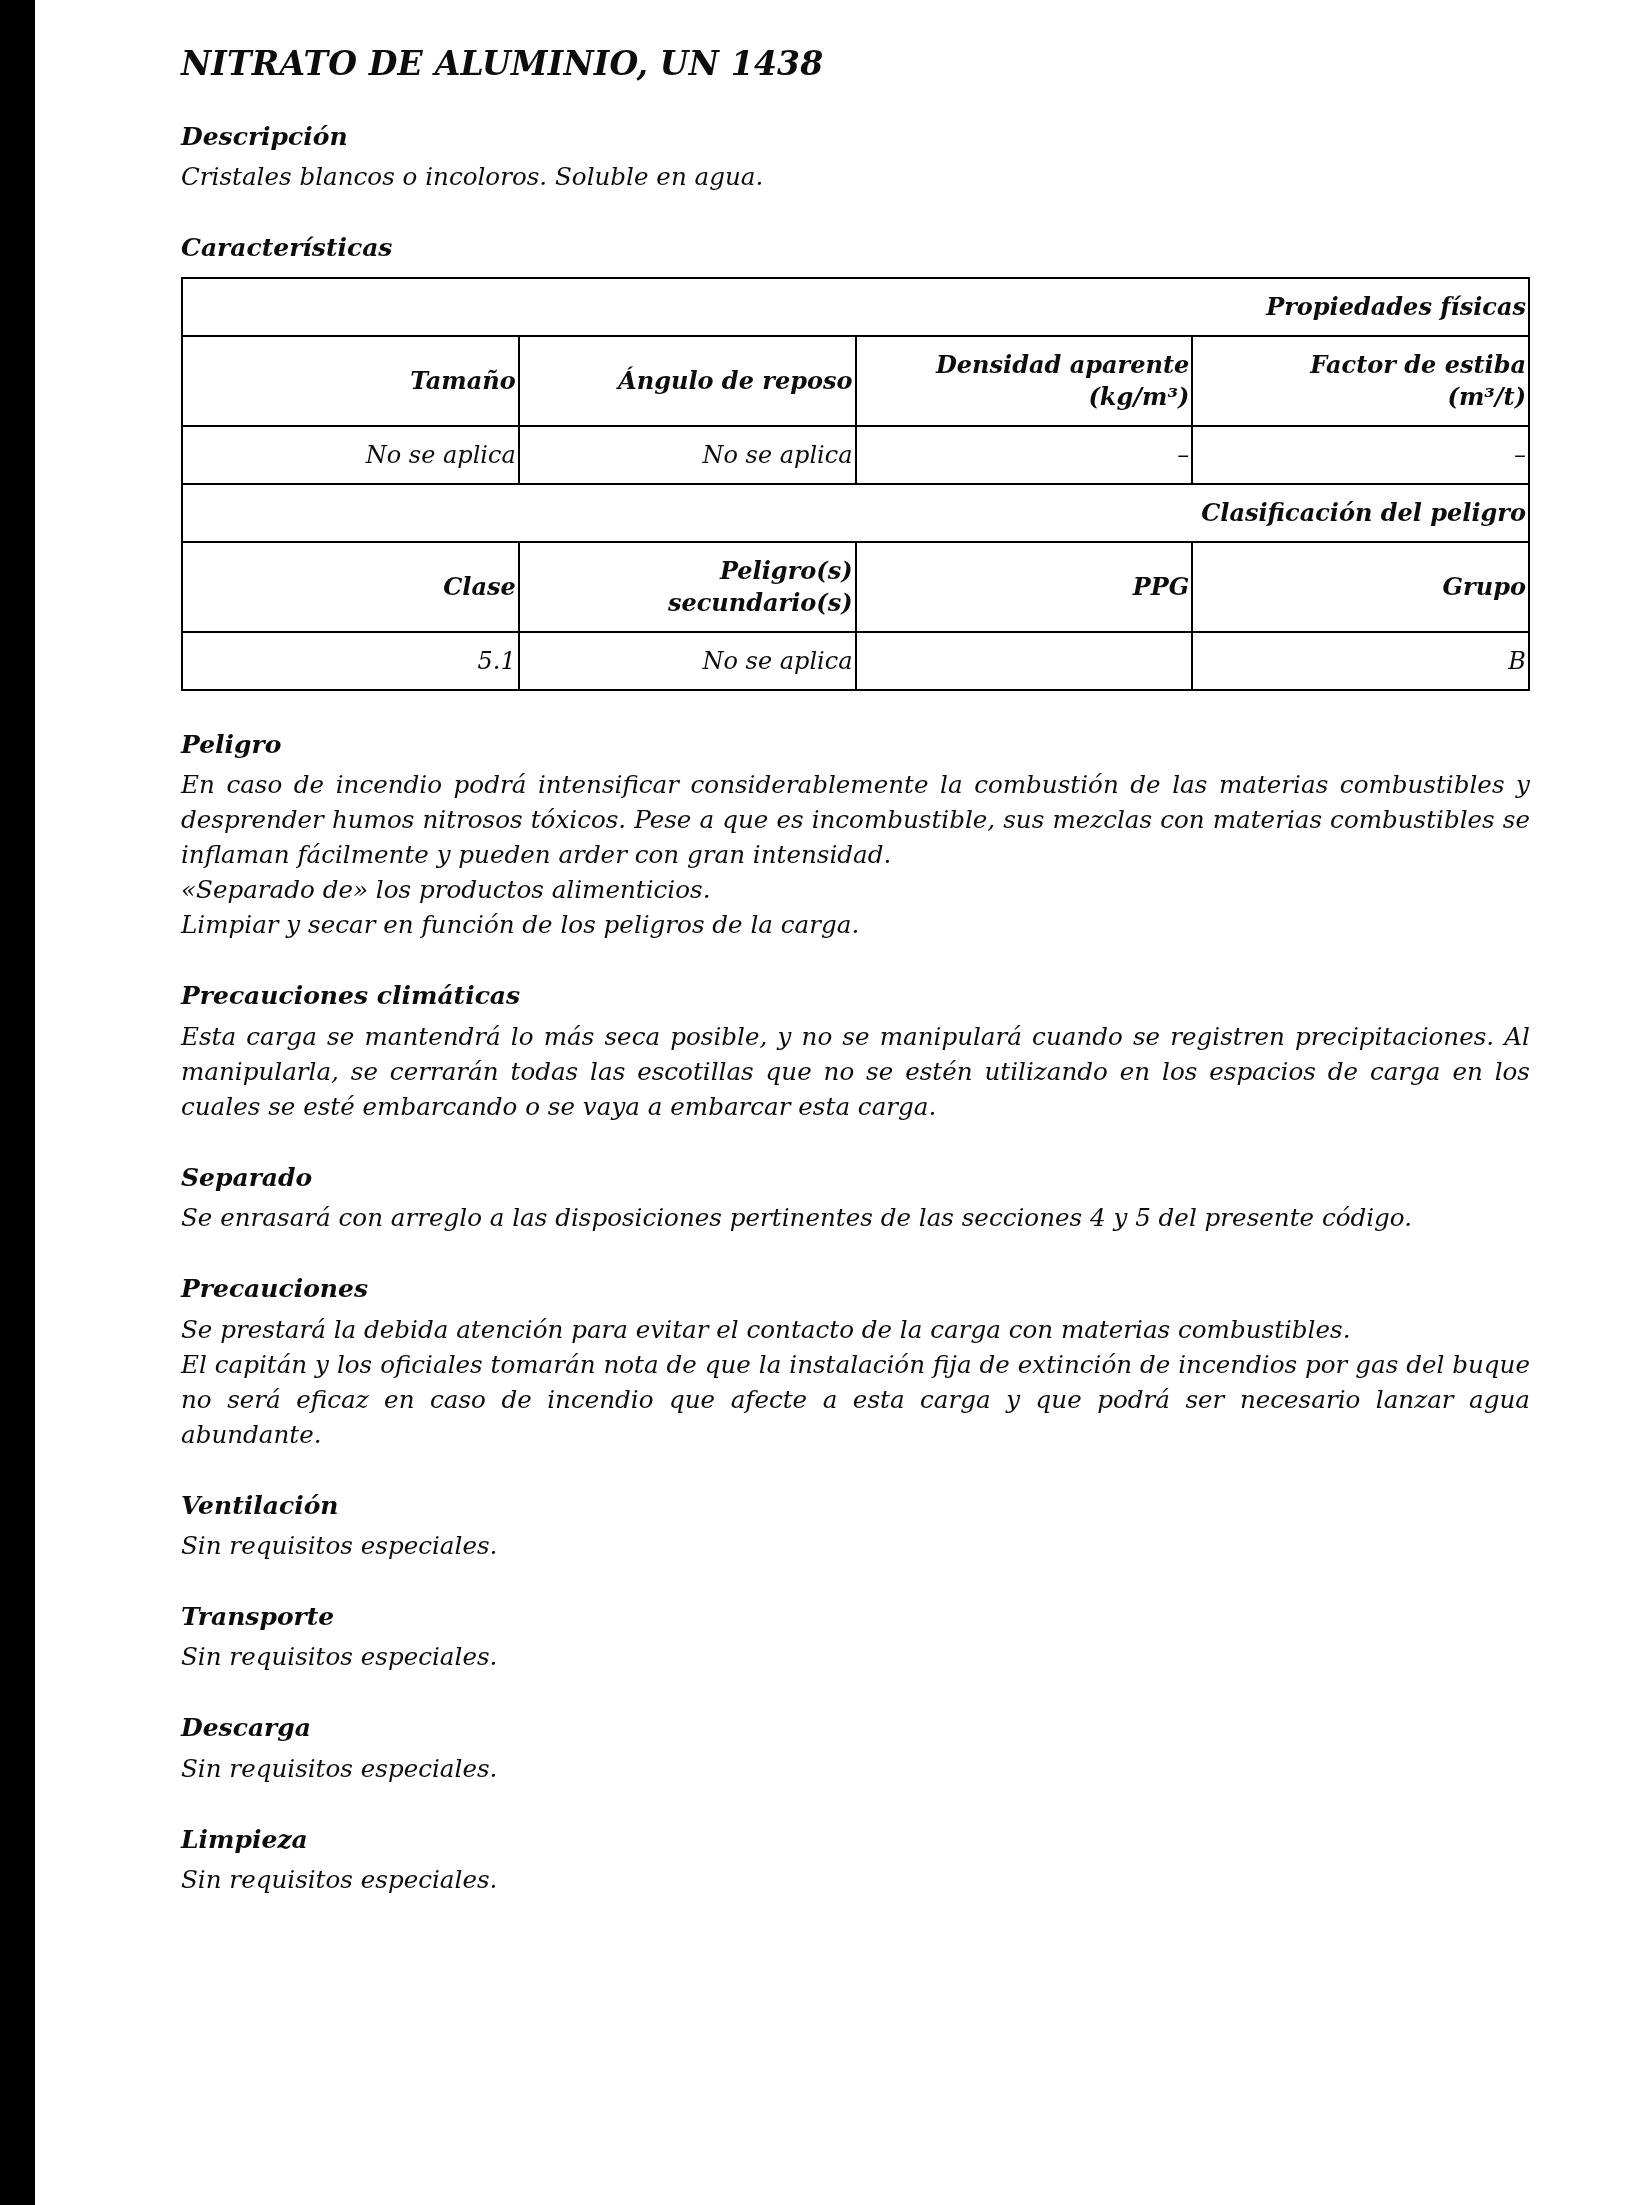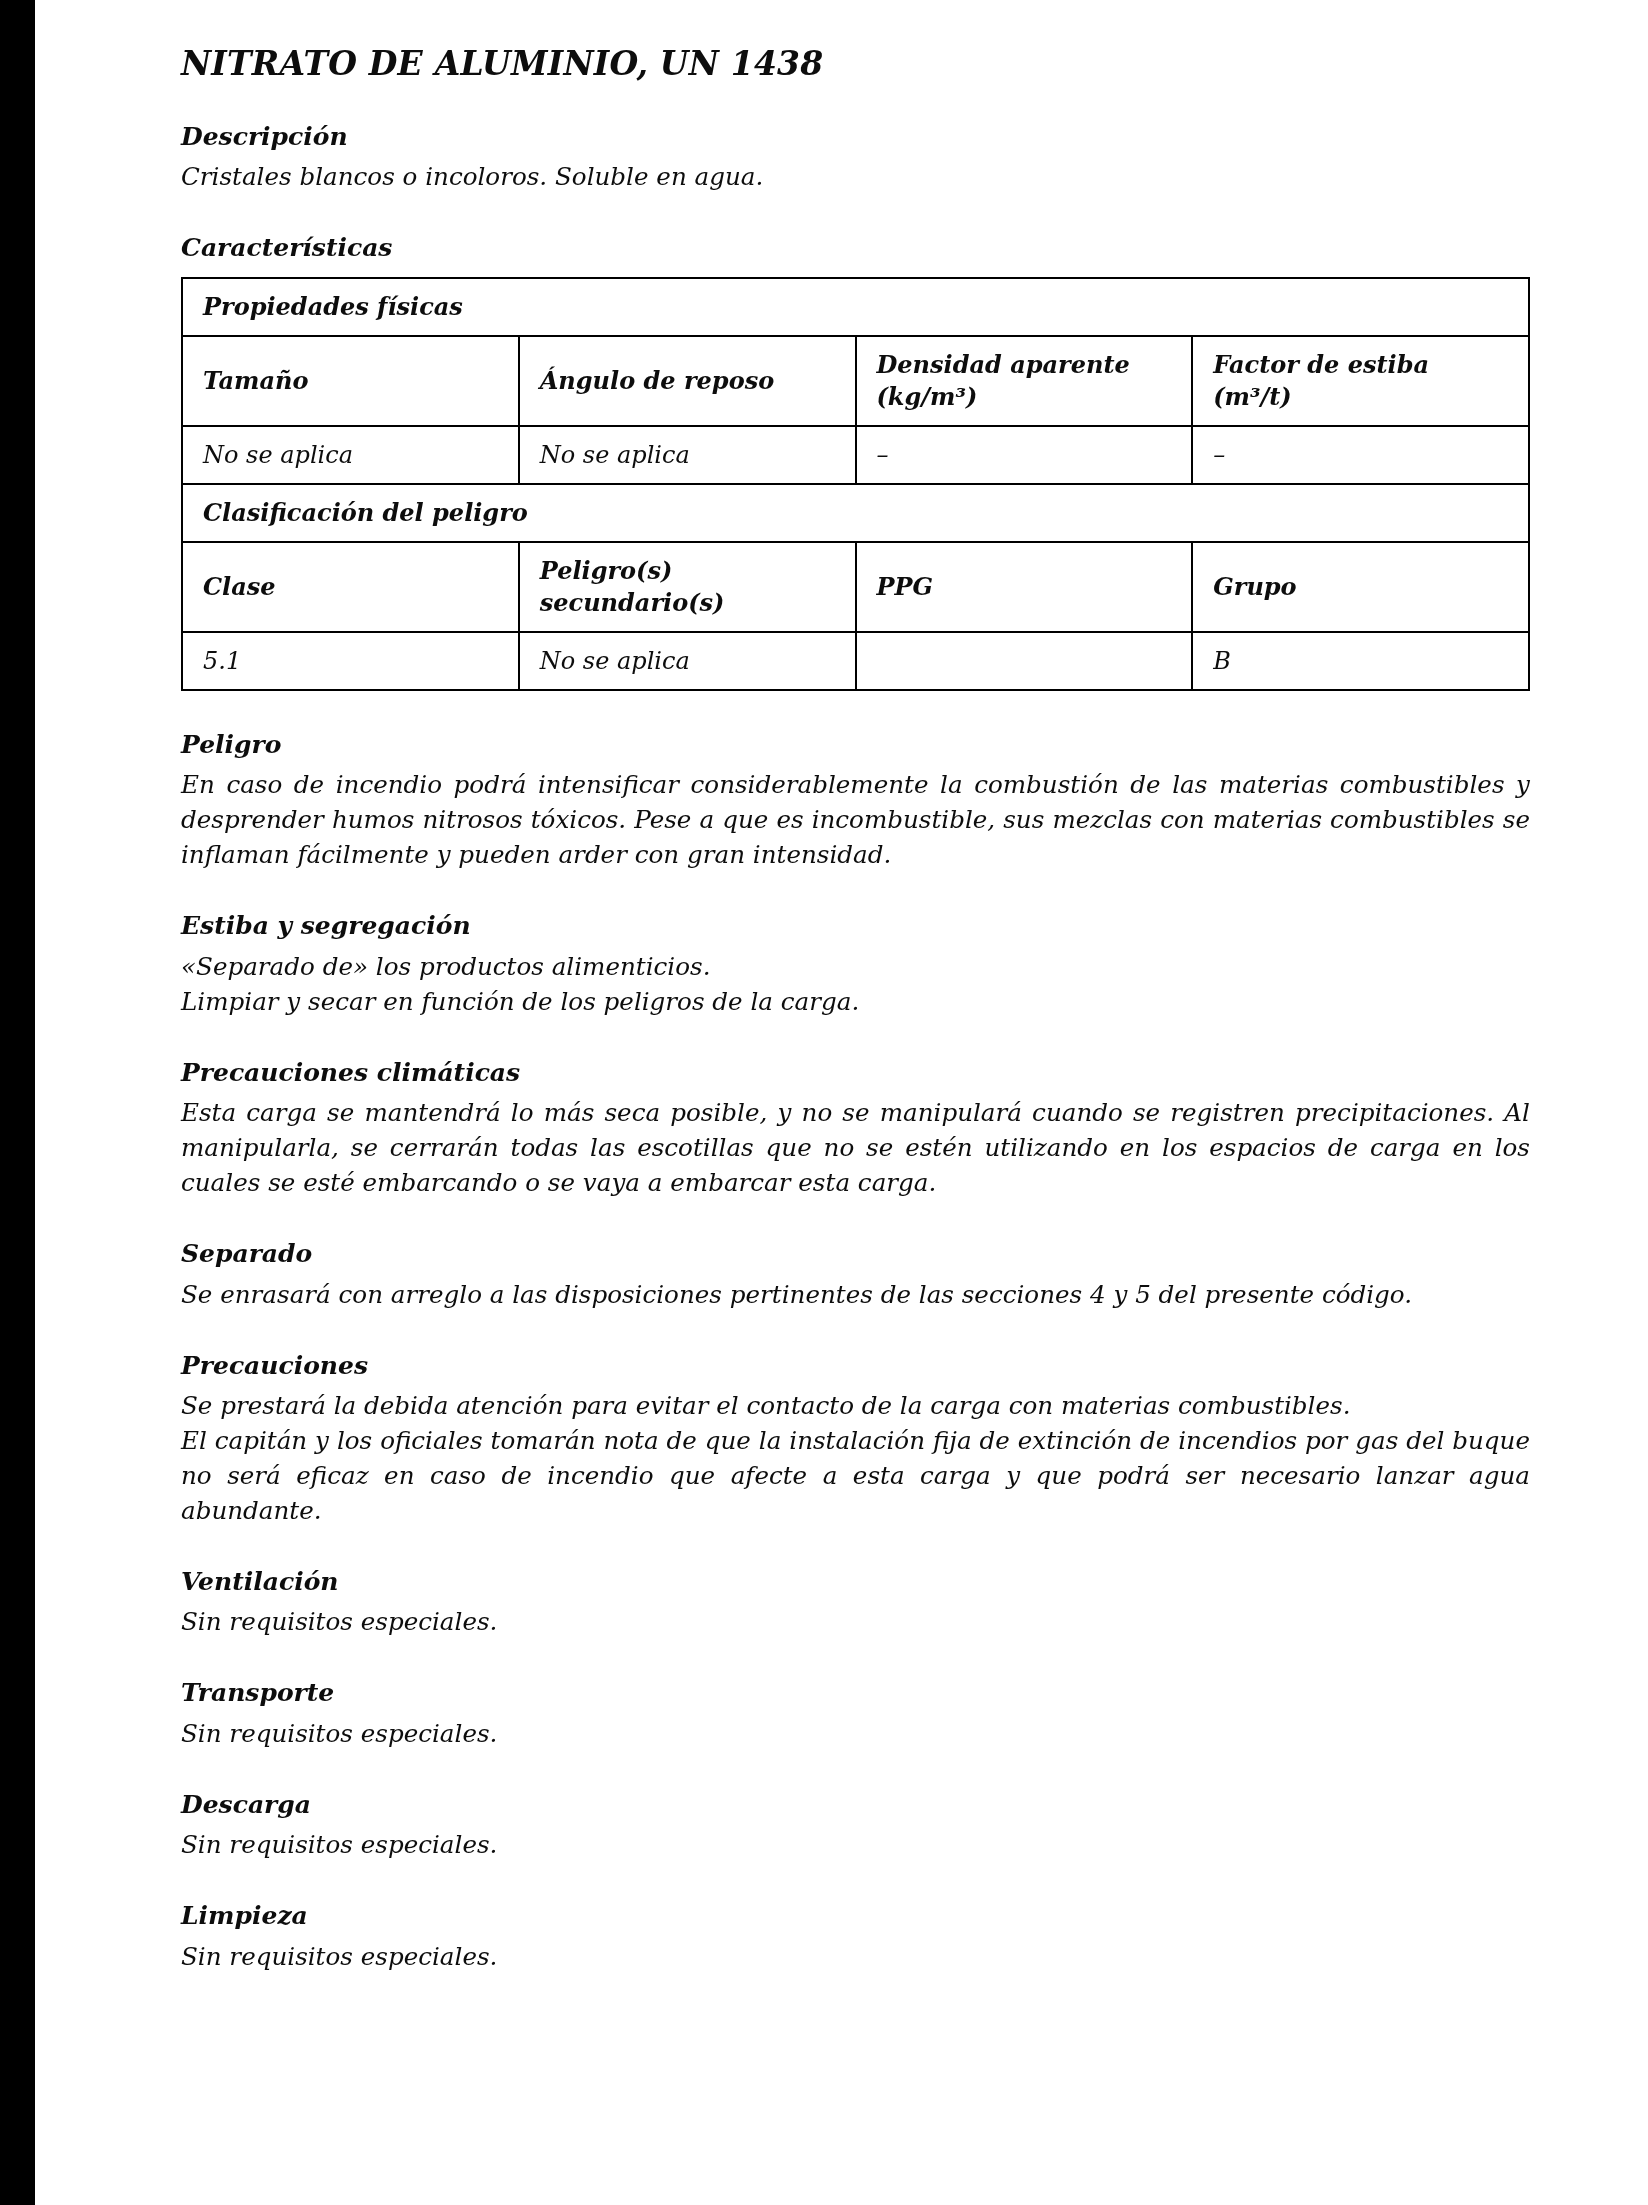--- a/index.html
+++ b/index.html
@@ -45,23 +45,23 @@
   }
   table.chars {
     border-collapse: collapse;
     table-layout: fixed;
     width: 100%;
     margin: 12.7px 0 19px 0;
   }
   table.chars td {
     border: 2.4px solid #000000;
     font-size: 24px;
-    text-align: left;
+    text-align: right;
     vertical-align: middle;
-    padding: 12px 20px;
+    padding: 12px 2px;
     line-height: 32px;
   }
   td.span-hdr { font-weight: 700; }
   td.col-hdr  { font-weight: 700; white-space: pre-line; }
   td.val      { padding: 15px 9.5px; }
 </style>
 </head>
 <body>
 
 <div class="edge-bar"></div>
@@ -122,21 +122,20 @@
       </tbody>
     </table>
   </div>
 
   <div class="sec">
     <h2>Peligro</h2>
     <p>En caso de incendio podrá intensificar considerablemente la combustión de las materias combustibles y desprender humos nitrosos tóxicos. Pese a que es incombustible, sus mezclas con materias combustibles se inflaman fácilmente y pueden arder con gran intensidad.</p>
   </div>
 
   <div class="sec">
-    <h2>Estiba y segregación</h2>
     <p>«Separado de» los productos alimenticios.</p>
   </div>
 
   <div class="sec">
     <p>Limpiar y secar en función de los peligros de la carga.</p>
   </div>
 
   <div class="sec">
     <h2>Precauciones climáticas</h2>
     <p>Esta carga se mantendrá lo más seca posible, y no se manipulará cuando se registren precipitaciones. Al manipularla, se cerrarán todas las escotillas que no se estén utilizando en los espacios de carga en los cuales se esté embarcando o se vaya a embarcar esta carga.</p>

